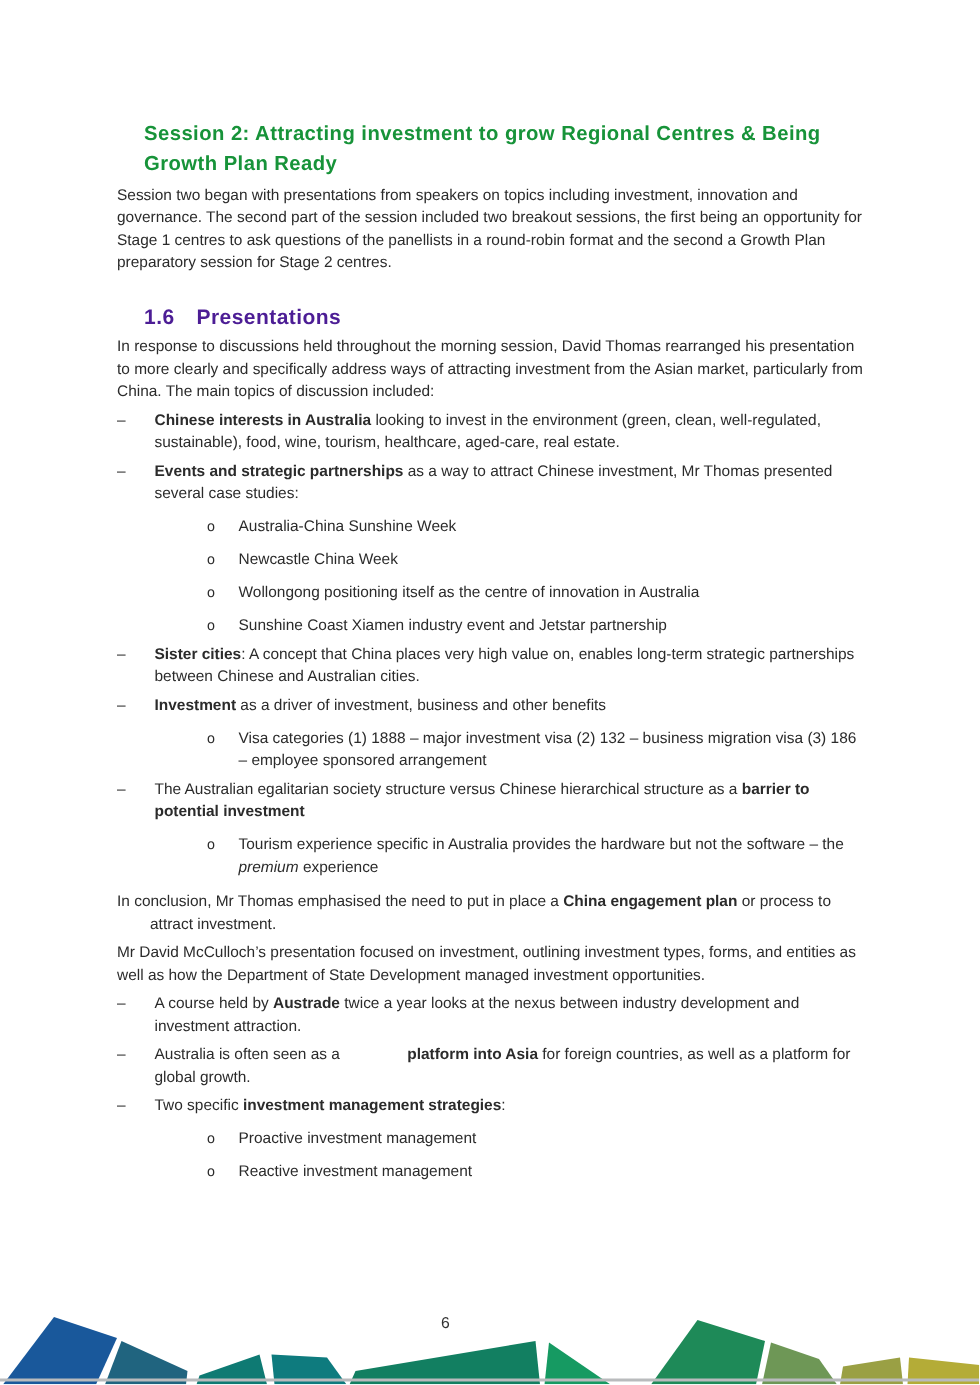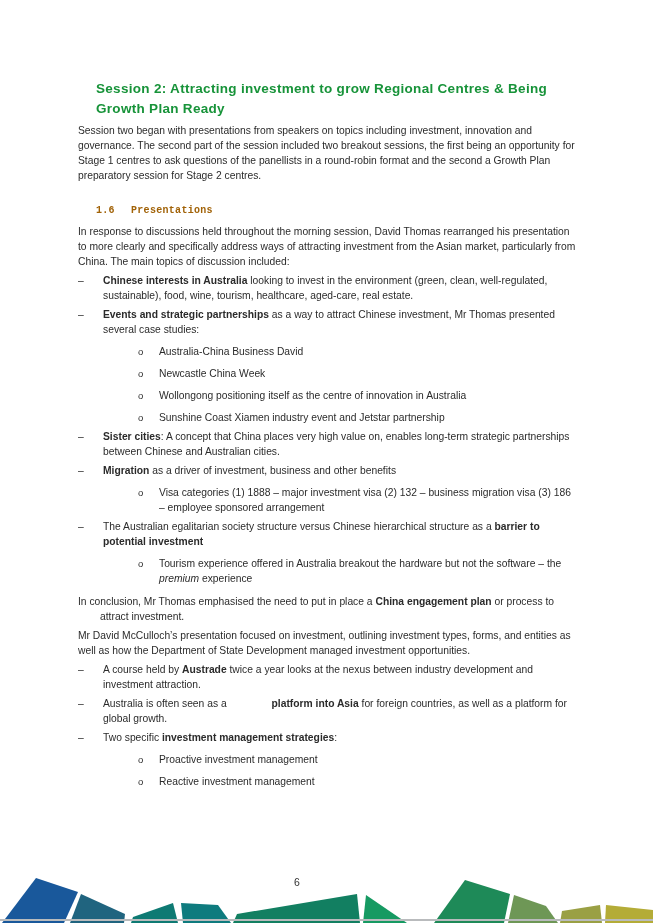--- a/index.html
+++ b/index.html
@@ -21,22 +21,22 @@
     margin:0 0 0 18px;
     max-width:485px;
     font-size:13.5px;line-height:20px;
     font-weight:bold;letter-spacing:0.3px;
     color:#179339;
   }
   .body-text{font-size:10.3px;line-height:15px;color:#2b2b2b;}
   .para{margin:4px 0 0 0;width:500px;}
   .h2{
     margin:19px 0 0 18px;
-    font-size:10px;line-height:18px;font-weight:bold;
-    letter-spacing:0.3px;color:#a16207;font-family:Liberation Mono, monospace;
+    font-size:14px;line-height:18px;font-weight:bold;
+    letter-spacing:0.3px;color:#4c1d95;
   }
   .h2 .num{display:inline-block;width:35px;}
   .h3{
     margin:7px 0 0 23px;
     font-size:10.8px;line-height:14px;font-weight:bold;
     letter-spacing:0.8px;color:#222222;
   }
   .h3 .num{display:inline-block;width:38px;letter-spacing:0.8px;}
   .bullets{margin-top:4px;}
   .b-row{display:flex;margin-top:4px;}
@@ -76,53 +76,53 @@
         <div class="b-row">
           <span class="marker">–</span>
           <span class="b-text"><span style="font-weight: bold;">Chinese interests in Australia</span><span> looking to invest in the environment (green, clean, well-regulated, sustainable), food, wine, tourism, healthcare, aged-care, real estate.</span></span>
         </div>
         <div class="b-row">
           <span class="marker">–</span>
           <span class="b-text"><span style="font-weight: bold;">Events and strategic partnerships</span><span> as a way to attract Chinese investment, Mr Thomas presented several case studies:</span></span>
         </div>
         <div class="s-row">
           <span class="marker">o</span>
-          <span class="b-text"><span>Australia-China Business David</span></span>
+          <span class="b-text"><span>Australia-China Sunshine Week</span></span>
         </div>
         <div class="s-row">
           <span class="marker">o</span>
           <span class="b-text"><span>Newcastle China Week</span></span>
         </div>
         <div class="s-row">
           <span class="marker">o</span>
           <span class="b-text"><span>Wollongong positioning itself as the centre of innovation in Australia</span></span>
         </div>
         <div class="s-row">
           <span class="marker">o</span>
           <span class="b-text"><span>Sunshine Coast Xiamen industry event and Jetstar partnership</span></span>
         </div>
         <div class="b-row">
           <span class="marker">–</span>
           <span class="b-text"><span style="font-weight: bold; text-align: right;">Sister cities</span><span>: A concept that China places very high value on, enables long-term strategic partnerships between Chinese and Australian cities.</span></span>
         </div>
         <div class="b-row">
           <span class="marker">–</span>
-          <span class="b-text"><span style="font-weight: bold;">Migration</span><span> as a driver of investment, business and other benefits</span></span>
+          <span class="b-text"><span style="font-weight: bold;">Investment</span><span> as a driver of investment, business and other benefits</span></span>
         </div>
         <div class="s-row">
           <span class="marker">o</span>
           <span class="b-text"><span>Visa categories (1) 1888 – major investment visa (2) 132 – business migration visa (3) 186 – employee sponsored arrangement</span></span>
         </div>
         <div class="b-row">
           <span class="marker">–</span>
           <span class="b-text"><span>The Australian egalitarian society structure versus Chinese hierarchical structure as a </span><span style="font-weight: bold;">barrier to potential investment</span></span>
         </div>
         <div class="s-row">
           <span class="marker">o</span>
-          <span class="b-text"><span>Tourism experience offered in Australia breakout the hardware but not the software – the </span><span style="font-style: italic;">premium</span><span> experience</span></span>
+          <span class="b-text"><span>Tourism experience specific in Australia provides the hardware but not the software – the </span><span style="font-style: italic;">premium</span><span> experience</span></span>
         </div>
       </div>
 
     <p class="body-text hang"><span>In conclusion, Mr Thomas emphasised the need to put in place a </span><span style="font-weight: bold;">China engagement plan</span><span> or process to attract investment.</span></p>
 
 
     <p class="body-text para">Mr David McCulloch’s presentation focused on investment, outlining investment types, forms, and entities as well as how the Department of State Development managed investment opportunities.</p>
 
     <div class="body-text bullets">
         <div class="b-row">

